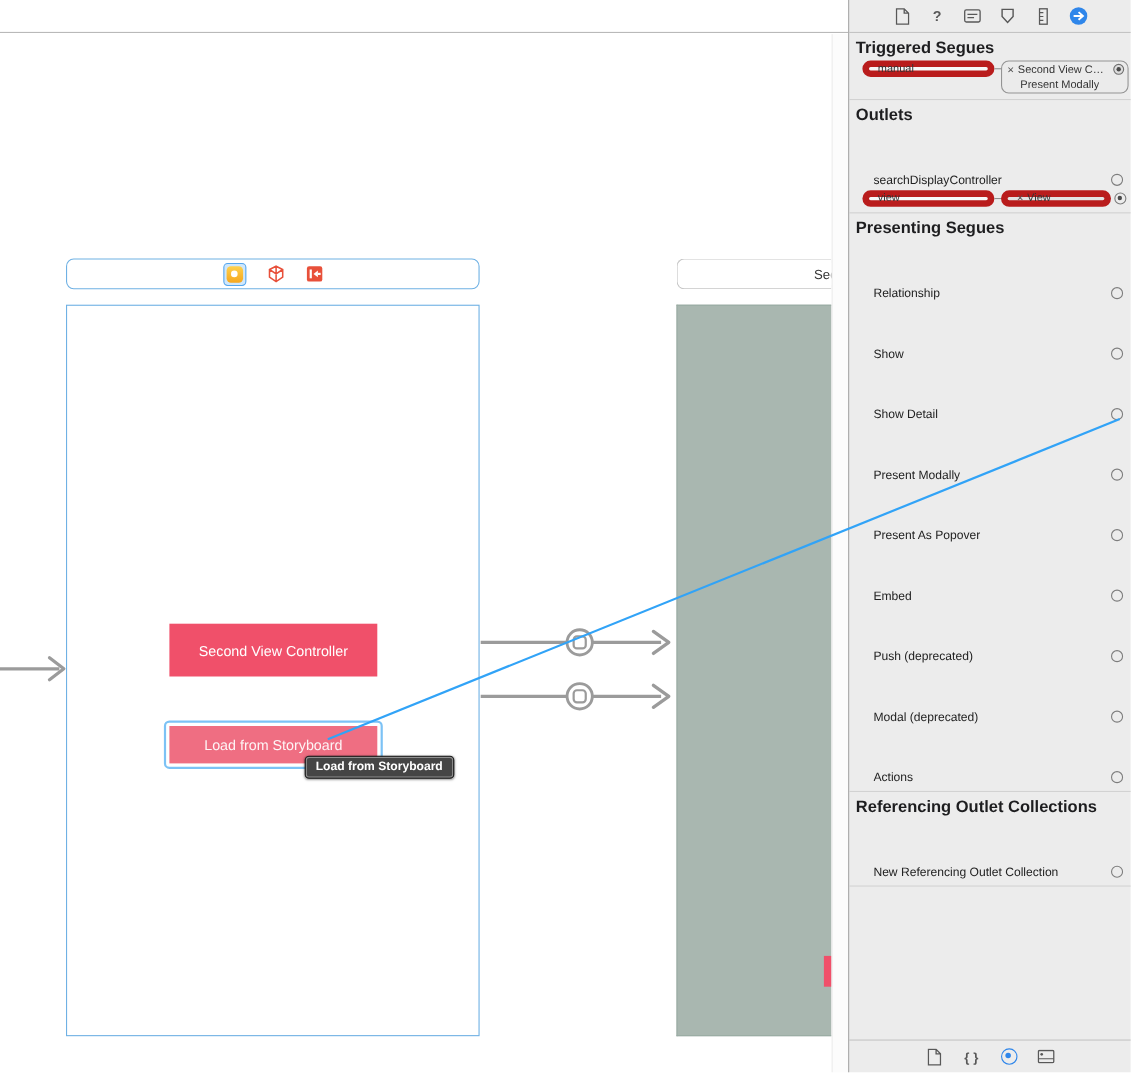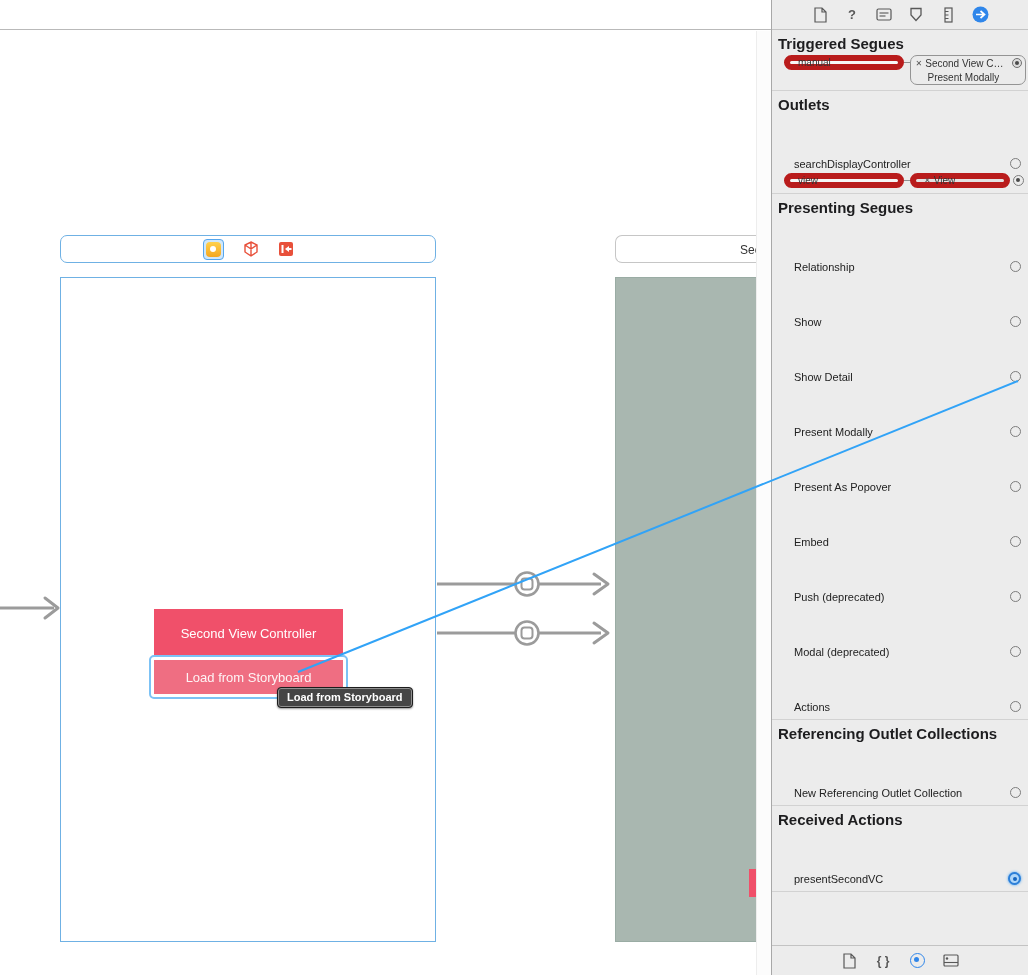--- a/index.html
+++ b/index.html
@@ -12,21 +12,21 @@
 
   .scene-header { position:absolute; height:28px; background:#fff; border-radius:7px; display:flex; align-items:center; justify-content:center; }
   .scene1-header { left:60px; top:235px; width:376px; border:1px solid #6fb1e4; gap:18px; }
   .scene1-body { position:absolute; left:60px; top:277px; width:376px; height:665px; background:#fff; border:1px solid #6fb1e4; }
 
   .vc-icon-wrap { width:21px; height:21px; background:#cfe7fb; border:1px solid #55a6ee; border-radius:4px; display:flex; align-items:center; justify-content:center; }
   .vc-icon { width:15px; height:15px; border-radius:4px; background:linear-gradient(#ffd14d,#f5a71f); position:relative; }
   .vc-icon::after { content:""; position:absolute; left:4.5px; top:4.5px; width:6px; height:6px; background:#fff; border-radius:50%; }
 
   .canvas-button { position:absolute; display:flex; align-items:center; justify-content:center; color:#fff; font-size:13px; }
-  .btn-second { left:154px; top:567px; width:189px; height:48px; background:#f0506a;margin-top:42px; }
+  .btn-second { left:154px; top:567px; width:189px; height:48px; background:#f0506a; }
   .btn-load { left:154px; top:660px; width:189px; height:34px; background:#ef6e82; color:rgba(255,255,255,0.92); }
   .selection-outline { position:absolute; left:149px; top:655px; width:199px; height:44px; border:2px solid #7cc2f5; border-radius:5px; pointer-events:none; }
 
   .tooltip { position:absolute; left:277px; top:687px; background:#454545; border:1px solid #1d1d1d; box-shadow:inset 0 0 0 1px rgba(255,255,255,0.4), 0 1px 2px rgba(0,0,0,0.4); border-radius:4px; color:#fff; font-size:11px; font-weight:bold; padding:3px 9px 4px 9px; white-space:nowrap; }
 
   .scene2-header { left:615px; top:235px; width:141px; border:1px solid #c6c6c6; border-right:none; border-radius:7px 0 0 7px; overflow:hidden; justify-content:flex-start; }
   .scene2-title { position:absolute; left:124px; top:7px; font-size:12px; color:#333; white-space:nowrap; }
   .scene2-body { position:absolute; left:615px; top:277px; width:141px; height:665px; background:#a9b7b0; border:1px solid #9aaca4; border-right:none; }
   .scene2-pink { position:absolute; left:749px; top:869px; width:7px; height:28px; background:#f0506a; }
 
@@ -228,27 +228,20 @@
 
 
   <div class="insp-section">
     <div class="sec-title">Referencing Outlet Collections</div>
     <div class="insp-row">
         <span class="row-label">New Referencing Outlet Collection</span>
         <span class="conn-circle"></span>
       </div>
   </div>
 
-  <div class="insp-section">
-    <div class="sec-title">Received Actions</div>
-    <div class="insp-row">
-        <span class="row-label">presentSecondVC</span>
-        <span class="conn-circle active"></span>
-      </div>
-  </div>
 
   <div class="insp-filler"></div>
 
   <div class="insp-bottombar">
     <span class="bb-icon">
       <svg width="13" height="16" viewBox="0 0 13 16">
           <path d="M1 1 H8 L12 5 V15 H1 Z M8 1 V5 H12" fill="none" stroke="#585858" stroke-width="1.2"></path>
         </svg>
     </span>
     <span class="bb-icon">{ }</span>

